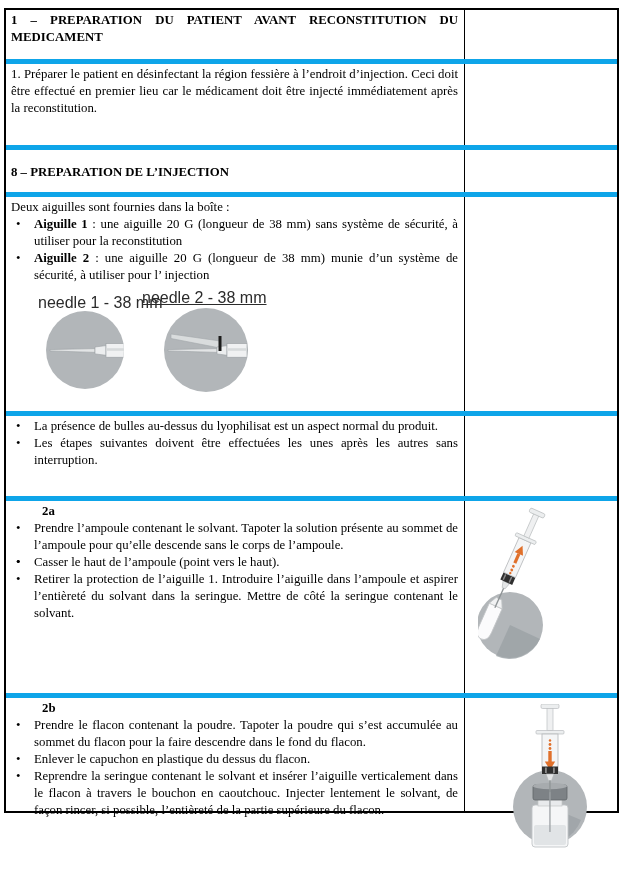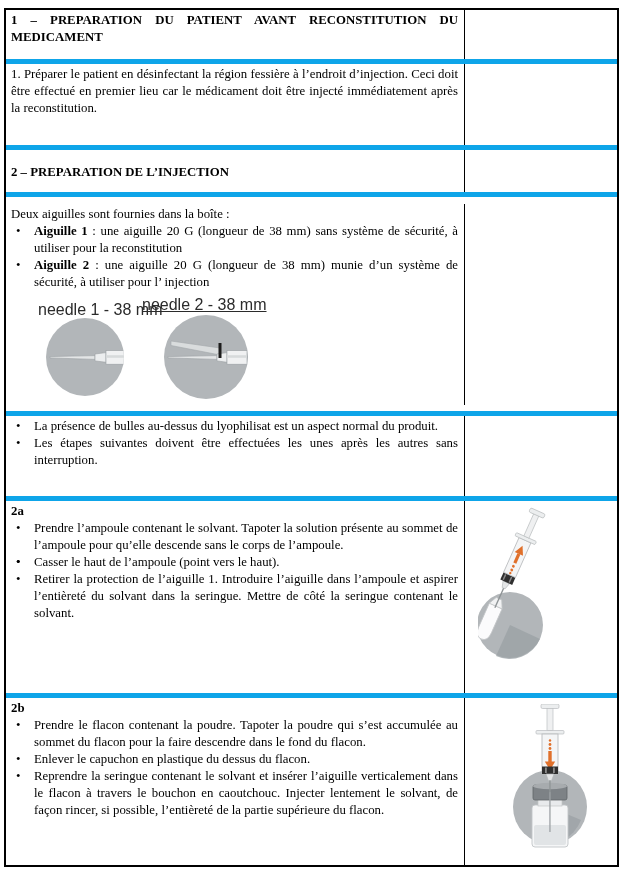--- a/index.html
+++ b/index.html
@@ -16,28 +16,28 @@
   .row:first-child { border-top:none;gap:29px; }
   .cell-l {
     width:459px; border-right:1px solid #000;
     padding:2px 6px 2px 5px;
     font-size:12.8px; line-height:17px;
   }
   .cell-r { flex:1; position:relative; }
   .h-r1 { height:49px; }
   .h-r2 { height:86px; }
   .h-r3 { height:47px; }
-  .h-r4 { height:219px;align-items:center; }
+  .h-r4 { height:219px; }
   .h-r5 { height:85px; }
   .h-r6 { height:197px; }
-  .h-r7 { height:172px; }
+  .h-r7 { height:118px; }
   .sec-heading { font-weight:bold; text-align:justify; }
   .h-r3 .sec-heading { padding-top:12px; }
   .just { text-align:justify; }
-  .step-label { font-weight:bold; }
+  .step-label { font-weight:bold;margin-left:31px; }
   .bullet { position:relative; padding-left:23px; text-align:justify; }
   .bullet .dot { position:absolute; left:5px; top:0; }
   .b { font-weight:bold; }
   .needles-figure { position:relative; height:110px; margin-top:2px; }
   .needle-label {
     position:absolute; font-family:"Liberation Sans", sans-serif;
     font-size:16px; color:#2b2b2b; white-space:nowrap;
   }
   .nl-1 { left:27px; top:8px; }
   .nl-2 { left:131px; top:3px;text-decoration:underline; }
@@ -61,21 +61,21 @@
 
   <div class="row h-r2">
     <div class="cell-l">
       <div class="just">1. Préparer le patient en désinfectant la région fessière à l’endroit d’injection. Ceci doit être effectué en premier lieu car le médicament doit être injecté immédiatement après la reconstitution.</div>
     </div>
     <div class="cell-r"></div>
   </div>
 
   <div class="row h-r3">
     <div class="cell-l">
-      <div class="sec-heading">2 – PREPARATION DE L’INJECTION</div>
+      <div class="sec-heading">8 – PREPARATION DE L’INJECTION</div>
     </div>
     <div class="cell-r"></div>
   </div>
 
   <div class="row h-r4">
     <div class="cell-l">
       <div>Deux aiguilles sont fournies dans la boîte :</div>
       <div class="bullet">
         <span class="dot">•</span><span class="b">Aiguille 1</span><span> : une aiguille 20 G (longueur de 38 mm) sans système de sécurité, à utiliser pour la reconstitution</span>
       </div>

